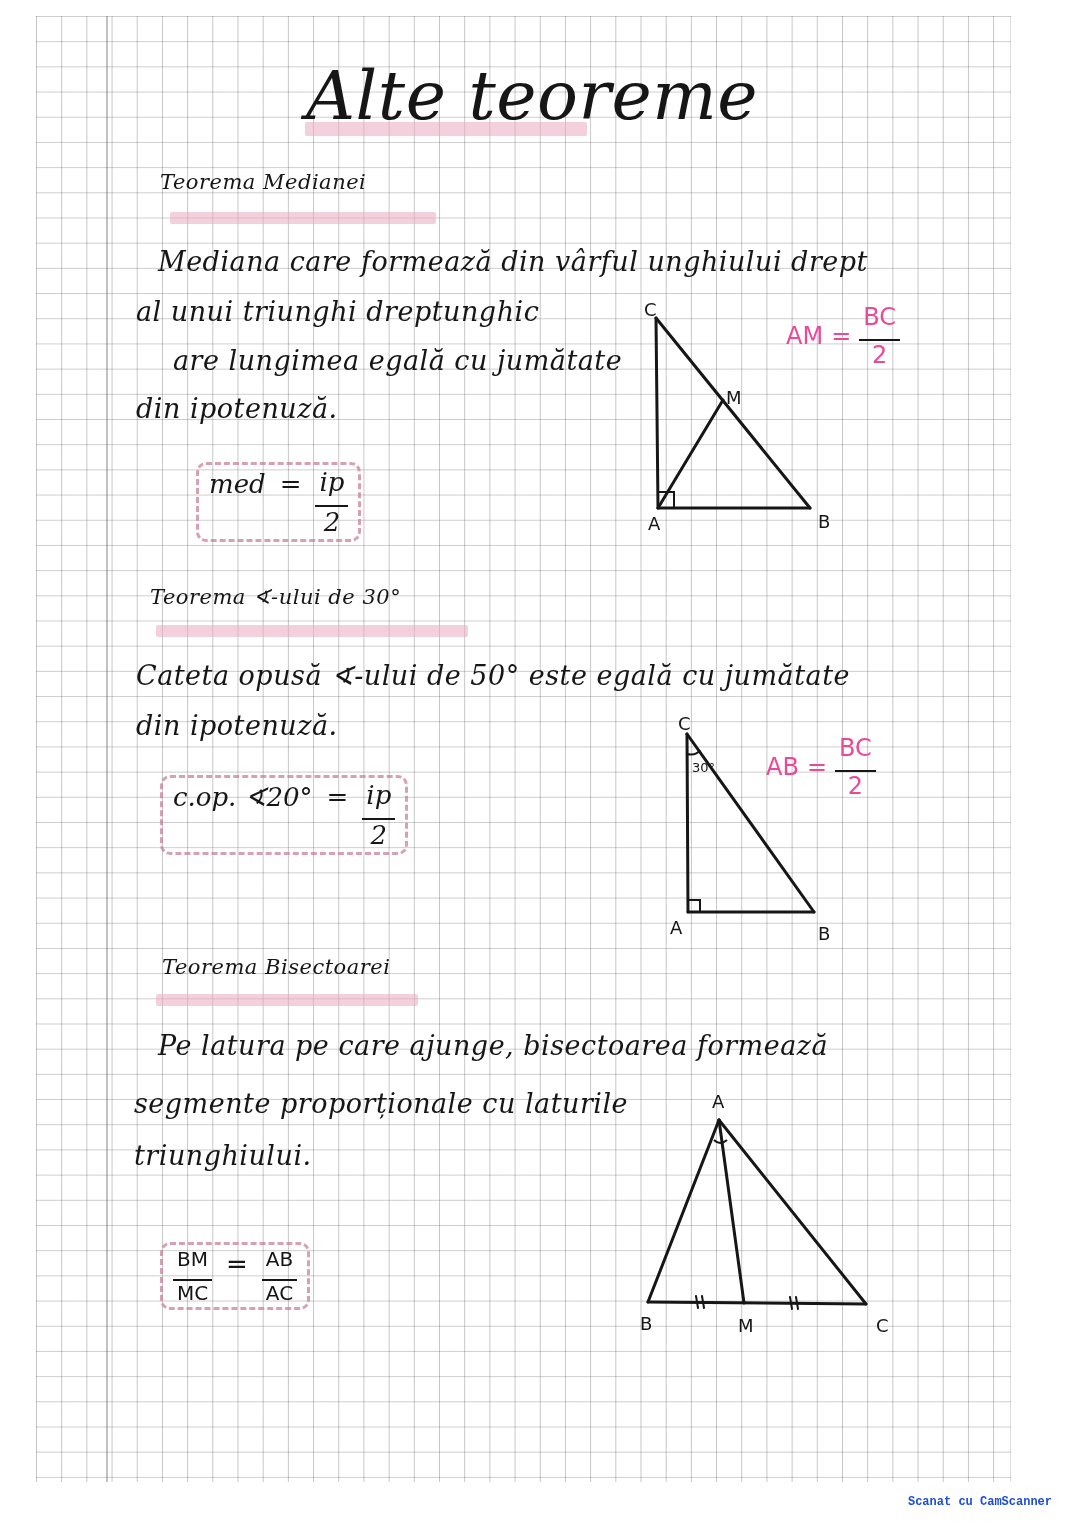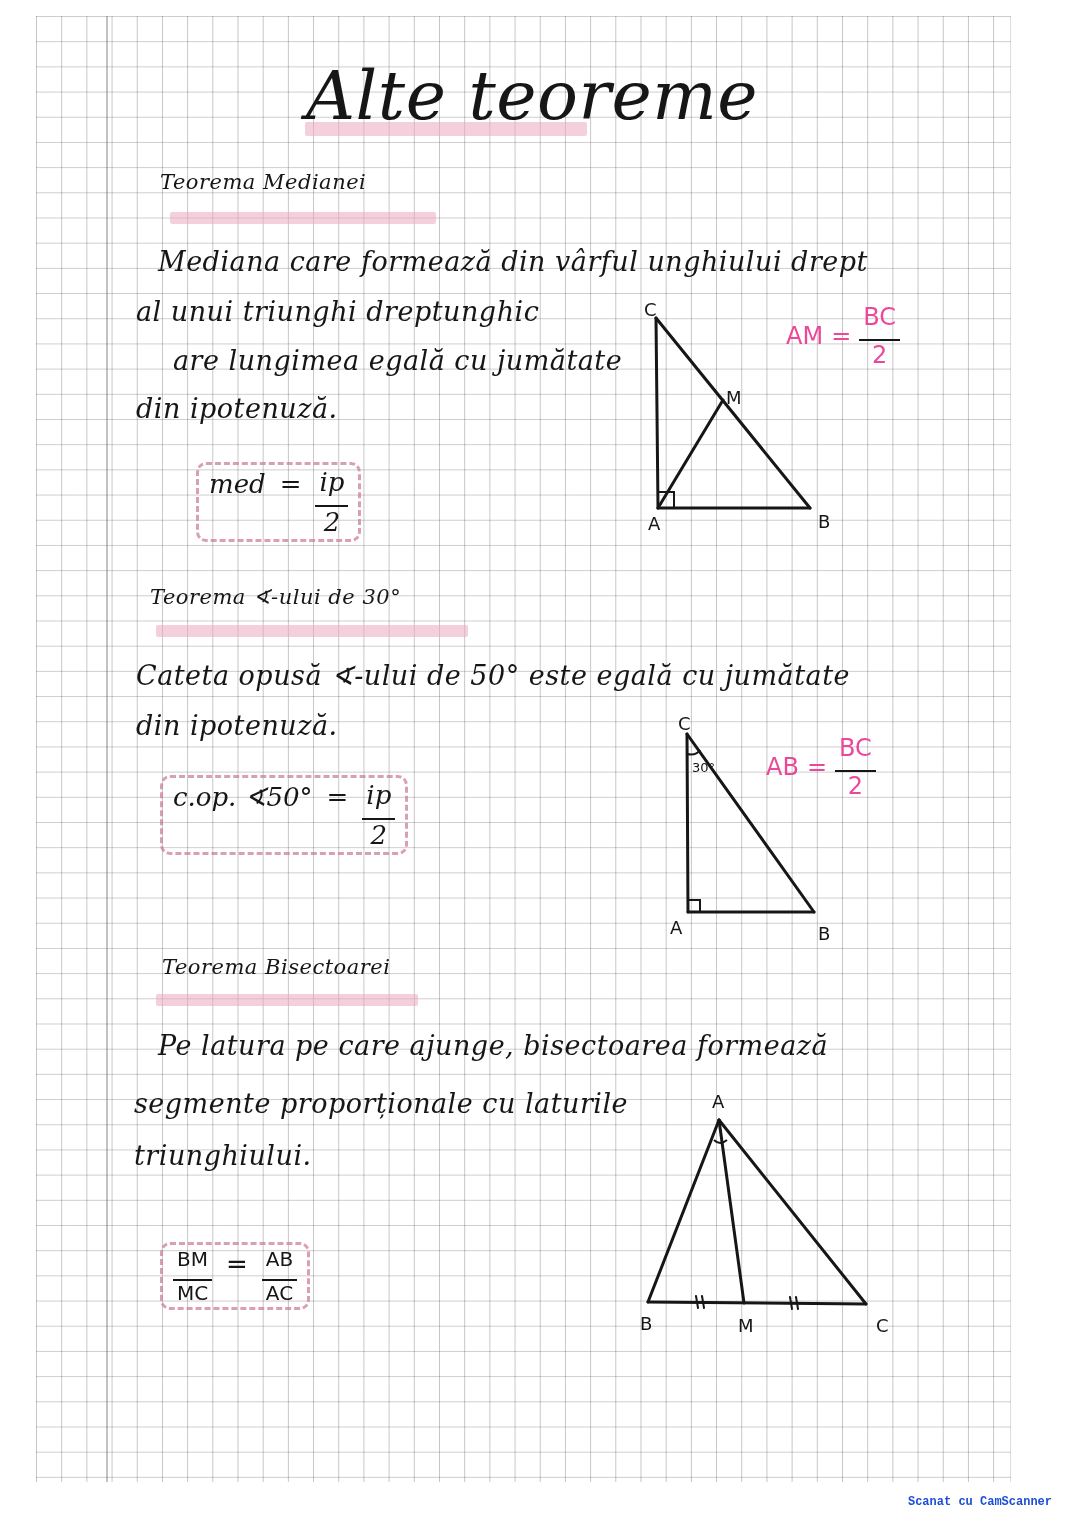--- a/index.html
+++ b/index.html
@@ -98,21 +98,21 @@
   </span>
 </div>
 
 <div class="hand h2" style="left:150px; top:585px;">Teorema ∢-ului de 30°</div>
 <div class="highlight" style="left:156px; top:625px; width:312px; height:12px;"></div>
 
 <div class="hand p" style="left:136px; top:660px;">Cateta opusă ∢-ului de 50° este egală cu jumătate</div>
 <div class="hand p" style="left:136px; top:710px;">din ipotenuză.</div>
 
 <div class="formula-box" style="left:160px; top:775px;">
-  <span>c.op. ∢50°</span>
+  <span>c.op. ∢20°</span>
   <span>=</span>
   <span class="frac">
     <span class="num">ip</span>
     <span class="den">2</span>
   </span>
 </div>
 
 <svg class="diagram" style="left:660px; top:720px;" width="200" height="230">
   <line x1="27" y1="14" x2="28" y2="192"></line>
   <line x1="28" y1="192" x2="154" y2="192"></line>

